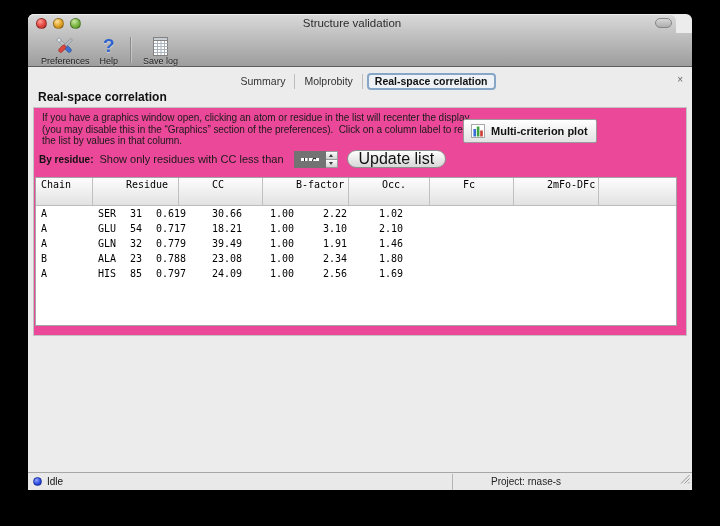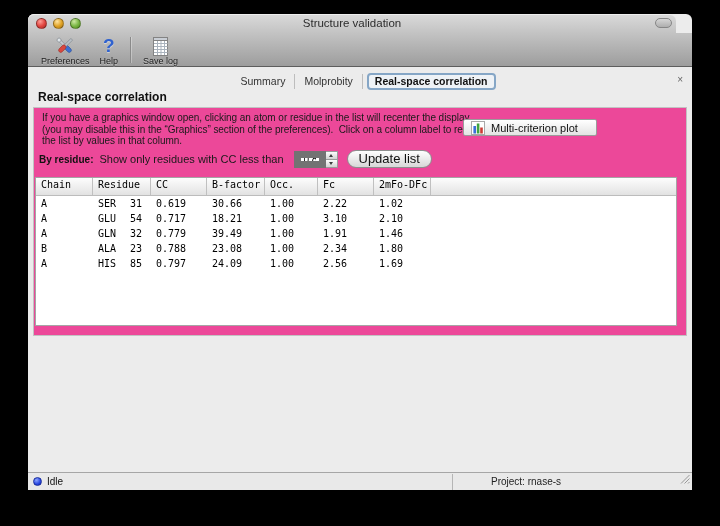--- a/index.html
+++ b/index.html
@@ -63,54 +63,54 @@
   .page-heading { position:absolute; top:76px; left:10px; font-size:12px; font-weight:bold; color:#101010; }
 
   .panel {
     position:absolute; top:93px; left:5px; width:654px; height:229px;
     background:#ec4899; border:1px solid #c2c2c2; border-radius:0;
   }
   .instructions { position:absolute; left:8px; top:4px; font-size:10px; line-height:11.5px; color:#1a1a1a; letter-spacing:-0.05px; }
   .instructions div { white-space:pre; }
 
   .plot-btn {
-    position:absolute; left:429px; top:11px; width:134px; height:17px;
+    position:absolute; left:429px; top:11px; width:134px; height:24px;
     background:linear-gradient(#ffffff,#e3e3e3); border:1px solid #9b9b9b; border-radius:2px;
     display:flex; align-items:center; gap:6px; padding-left:7px;
-    font-size:11px; font-weight:normal; color:#111; cursor:default;
+    font-size:11px; font-weight:bold; color:#111; cursor:default;
   }
 
   .filter-row { position:absolute; left:5px; top:41px; height:20px; display:flex; align-items:center; }
   .filter-label { font-size:10px; font-weight:bold; color:#111; }
   .filter-desc { font-size:11px; color:#1a1a1a; margin-left:6px; }
   .cc-input {
     margin-left:10px; width:32px; height:17px; border:7px solid #737373; background:#fff;
     font-family:"Liberation Sans", sans-serif; font-size:10px; padding:0 3px; color:#000;
   }
   .spinner { width:12px; height:17px; display:flex; flex-direction:column; }
   .spin-btn {
     flex:1; background:linear-gradient(#fdfdfd,#d2d2d2); border:1px solid #9a9a9a; border-left:none;
     display:flex; align-items:center; justify-content:center;
   }
   .spin-btn + .spin-btn { border-top:none; }
   .arrow-up { width:0; height:0; border-left:2.5px solid transparent; border-right:2.5px solid transparent; border-bottom:3.5px solid #3c3c3c; }
   .arrow-down { width:0; height:0; border-left:2.5px solid transparent; border-right:2.5px solid transparent; border-top:3.5px solid #3c3c3c; }
   .update-btn {
     margin-left:9px; height:18px; padding:0 11px; border-radius:9px;
     background:linear-gradient(#ffffff,#d7d7d7); border:1px solid #8e8e8e;
-    font-size:13px; color:#111; line-height:16px; cursor:default;
+    font-size:16px; color:#111; line-height:16px; cursor:default;
   }
 
   
   .rtable {
     position:absolute; left:1px; top:69px; width:642px; height:149px;
     background:#fff; border:1px solid #a5a5a5;
     font-family:"DejaVu Sans Mono", monospace; font-size:10px; color:#000;
   }
-  .thead { display:flex; height:18px; background:linear-gradient(#fdfdfd,#e2e2e2); border-bottom:1px solid #bcbcbc; }
+  .thead { display:flex; height:28px; background:linear-gradient(#fdfdfd,#e2e2e2); border-bottom:1px solid #bcbcbc;gap:28px; }
   .th { line-height:13px; padding-left:5px; border-right:1px solid #c0c0c0; overflow:hidden; white-space:nowrap; cursor:default; }
   .c0{width:57px;} .c1{width:58px;} .c2{width:56px;} .c3{width:58px;} .c4{width:53px;} .c5{width:56px;} .c6{width:57px;} .c7{flex:1; border-right:none;}
   .tbody { }
   .trow { display:flex; height:15px; line-height:15px; cursor:default; }
   .td { padding-left:5px; overflow:hidden; white-space:nowrap; }
   .rname { display:inline-block; width:29px; }
   .rnum  { display:inline-block; width:15px; text-align:right; }
 
   
   .statusbar {

